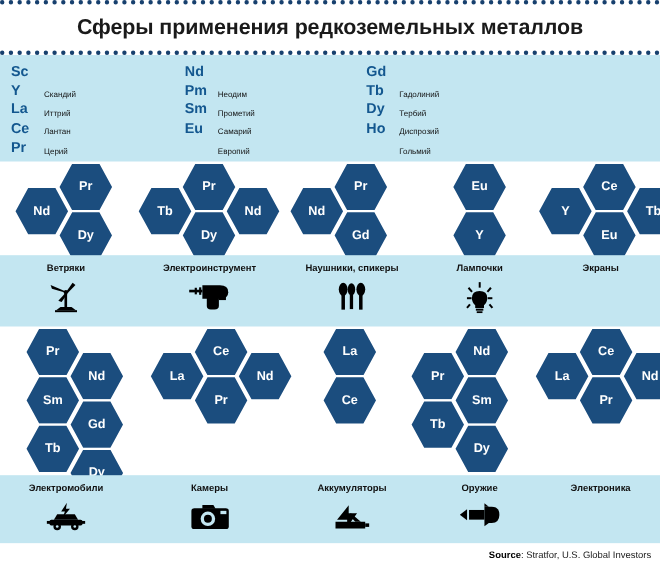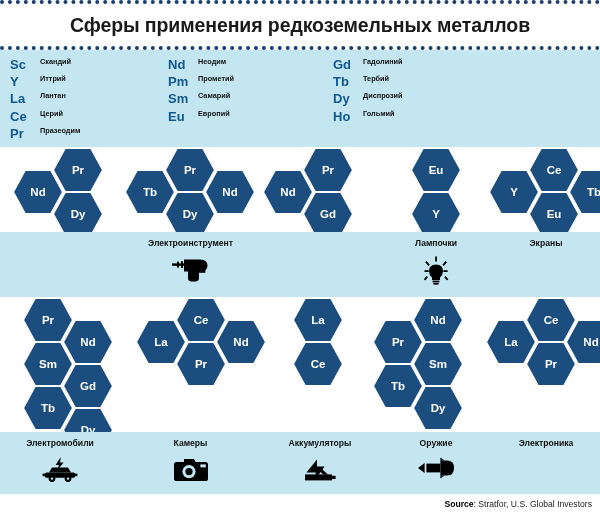--- a/index.html
+++ b/index.html
@@ -37,22 +37,23 @@
   .legend-col.c2{left:333px;}
   .legend-col.c3{left:477px;}
   .legend-row{
     display:flex;align-items:flex-start;height:17.2px;
   }
   .legend-sym{
     color:#13578f;font-weight:bold;font-size:13px;
     width:30px;display:inline-block;flex:none;
   }
   .legend-name{
-    color:#111;font-weight:bold;font-size:7.3px;
+    color:#111;font-weight:normal;font-size:7.3px;
     white-space:nowrap;
+    margin-top:24px;
   }
 
   
   .hexrow{position:absolute;left:0;width:600px;background:#ffffff;}
   .hexrow.r1{top:147px;height:85px;}
   .hexrow.r2{top:297px;height:135px;}
 
   
   .band{position:absolute;left:0;width:600px;background:#c3e6f1;}
   .band.b1{top:232px;height:65px;}
@@ -272,37 +273,68 @@
         <div class="hex" style="left: 568px; top: 22px;">
           <svg viewBox="0 0 52 46">
             <polygon points="13,1 39,1 51,23 39,45 13,45 1,23" fill="#1b4d7e" stroke="#ffffff" stroke-width="2"></polygon>
           </svg>
           <span class="hex-label">Tb</span>
         </div>
       </div>
   </div>
 
   <div class="band b1">
+    <div class="cat col0">
+      <div class="cat-label">Ветряки</div>
+      <div class="cat-icon">
+        <svg width="34" height="30" viewBox="0 0 34 30">
+          <g fill="#000">
+            <rect x="15.6" y="9" width="2.4" height="15"></rect>
+            <path d="M16.8 9 L3 3 L4.2 6.4 L16.8 10.2 Z"></path>
+            <path d="M17.4 9 L23 1 L25.6 3.2 L18.6 10.3 Z"></path>
+            <path d="M16.9 10 L10 17.5 L13 18.6 L18.2 11.2 Z"></path>
+            <circle cx="16.9" cy="9.6" r="1.9"></circle>
+            <path d="M8 26 L26 26 L22 23.2 L12 23.2 Z"></path>
+            <rect x="7" y="26" width="20" height="1.8"></rect>
+          </g>
+        </svg>
+      </div>
+    </div>
 
     <div class="cat col1">
       <div class="cat-label">Электроинструмент</div>
       <div class="cat-icon">
         <svg width="44" height="28" viewBox="0 0 44 28">
           <g fill="#000">
             <rect x="3" y="7.4" width="12" height="2.4"></rect>
             <rect x="8" y="5.6" width="2" height="6"></rect>
             <rect x="12" y="5.2" width="2" height="6.8"></rect>
             <path d="M15 3.4 L31 3.4 Q38.5 3.4 38.5 9.6 Q38.5 15.6 31 15.6 L15 15.6 Z"></path>
             <path d="M19 14.6 L30 14.6 L30 22 Q30 25.4 26 25.4 L22.6 25.4 Q19 25.4 19 22 Z"></path>
             <rect x="30" y="12.6" width="6.4" height="4.2"></rect>
           </g>
         </svg>
       </div>
     </div>
 
+    <div class="cat col2">
+      <div class="cat-label">Наушники, спикеры</div>
+      <div class="cat-icon">
+        <svg width="32" height="28" viewBox="0 0 32 28">
+          <g fill="#000">
+            <ellipse cx="8" cy="7" rx="4" ry="6"></ellipse>
+            <rect x="6.4" y="11.5" width="3.2" height="14"></rect>
+            <ellipse cx="15.5" cy="7" rx="3.4" ry="5.6"></ellipse>
+            <rect x="14" y="11" width="3" height="14"></rect>
+            <ellipse cx="24" cy="7" rx="4" ry="6"></ellipse>
+            <rect x="22.4" y="11.5" width="3.2" height="14"></rect>
+          </g>
+        </svg>
+      </div>
+    </div>
 
     <div class="cat col3">
       <div class="cat-label">Лампочки</div>
       <div class="cat-icon">
         <svg width="32" height="30" viewBox="0 0 32 30">
           <g fill="#000">
             <path d="M16 8.5 Q23 8.5 23 15 Q23 19 20 21.6 L20 24 L12 24 L12 21.6 Q9 19 9 15 Q9 8.5 16 8.5 Z"></path>
             <rect x="12.6" y="24.6" width="6.8" height="1.8"></rect>
             <rect x="13.4" y="27" width="5.2" height="1.6"></rect>
             <rect x="15.2" y="0.5" width="1.8" height="5"></rect>

